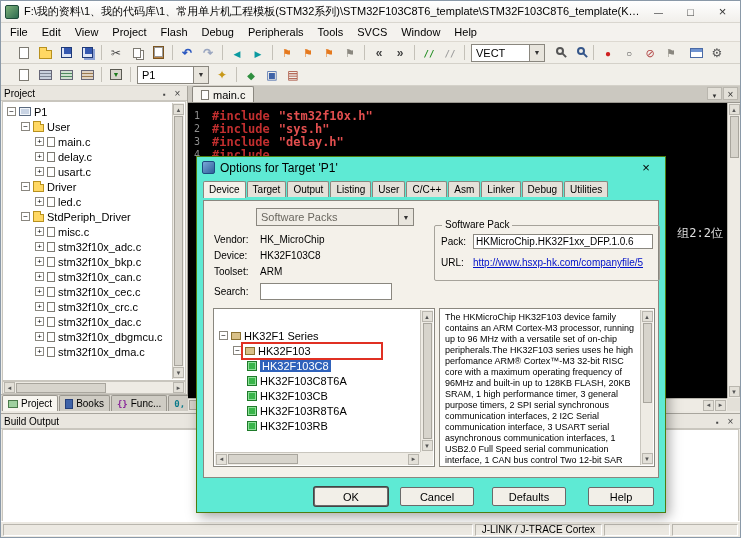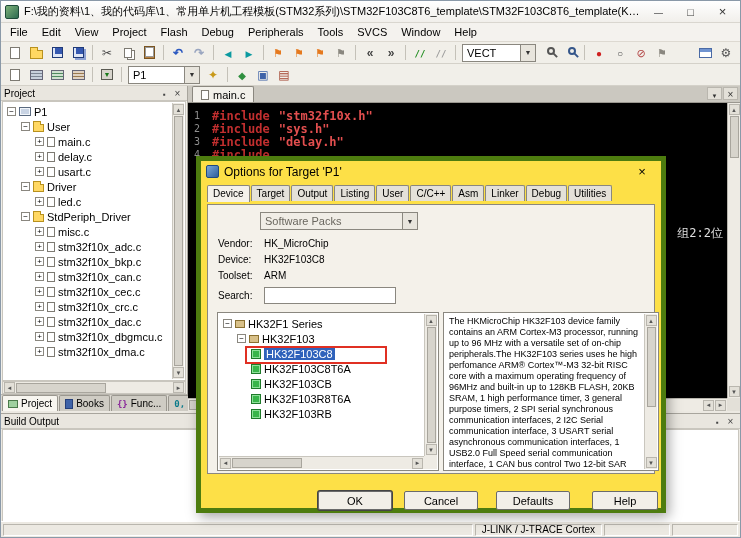--- a/index.html
+++ b/index.html
@@ -15,21 +15,21 @@
   .wbtn{width:27px;height:17px;flex:none;display:flex;align-items:center;justify-content:center;color:#333}
   .g-min::before{content:"—";font-size:9px}
   .g-max::before{content:"□";font-size:11px}
   .g-x::before{content:"×";font-size:13px}
 
   
   .menubar{height:19px;display:flex;align-items:center;background:#f4f2ee;border-bottom:1px solid #ddd9d1;padding-left:2px}
   .mitem{padding:2px 7px;white-space:nowrap}
 
   
-  .toolbar{height:22px;display:flex;align-items:center;background:#f1efe9;border-bottom:1px solid #d4d1c9;padding:0 4px;gap:1px}
+  .toolbar{height:22px;display:flex;align-items:center;background:#f1efe9;border-bottom:1px solid #d4d1c9;padding:0 13px;gap:1px}
   .tsep{width:1px;height:15px;background:#c4c1b8;margin:0 3px;flex:none}
   .tbi{width:20px;height:19px;display:flex;align-items:center;justify-content:center;font-size:12px;line-height:1;flex:none}
   .sh-doc{width:10px;height:12px;background:#fff;border:1px solid #7d7a72}
   .sh-doc.small{width:8px;height:10px}
   .sh-folder{width:13px;height:9px;background:#ffd863;border:1px solid #b8911e;position:relative;margin-top:3px}
   .sh-folder::before{content:"";position:absolute;left:-1px;top:-4px;width:6px;height:3px;background:#ffd863;border:1px solid #b8911e;border-bottom:none}
   .sh-folder.small{width:11px;height:8px;margin-top:2px}
   .sh-floppy{width:11px;height:11px;background:#3558b0;border:1px solid #203a78;box-shadow:inset 2px -3px 0 #dfe6f5}
   .sh-floppy.multi{box-shadow:inset 2px -3px 0 #dfe6f5,2px 2px 0 0 #8ea2d4}
   .sh-copy{width:8px;height:10px;background:#fff;border:1px solid #7d7a72;box-shadow:3px 2px 0 -1px #fff,3px 2px 0 0 #7d7a72}
@@ -128,21 +128,21 @@
   .build-output{position:absolute;left:0;right:0;top:412px;height:110px;display:flex;flex-direction:column;background:#ece9e2;border-top:1px solid #a8a59d}
   .bobody{flex:1;margin:0 1px 1px;background:#fff;border:1px solid #c9c6be}
 
   
   .statusbar{position:absolute;left:0;right:0;bottom:0;height:16px;background:#ece9e2;border-top:1px solid #fff;display:flex;align-items:center;gap:2px;padding:0 2px;font-size:10px}
   .sb-spacer{flex:1;height:12px;border:1px solid;border-color:#b9b6ae #fff #fff #b9b6ae}
   .sb-cell{height:12px;padding:0 6px;display:flex;align-items:center;border:1px solid;border-color:#b9b6ae #fff #fff #b9b6ae;white-space:nowrap}
   .sb-small{width:66px;height:12px;border:1px solid;border-color:#b9b6ae #fff #fff #b9b6ae}
 
   
-  .dialog{position:absolute;left:195px;top:155px;width:470px;height:357px;background:#fde047;border:5px solid #4d7c0f;box-shadow:3px 4px 12px rgba(0,0,0,.35);z-index:50}
+  .dialog{position:absolute;left:195px;top:155px;width:470px;height:357px;background:#5eead4;border:1px solid #4d7c0f;box-shadow:3px 4px 12px rgba(0,0,0,.35);z-index:50}
   .dtitle{height:21px;display:flex;align-items:center;gap:5px;padding:0 5px}
   .dicon{width:13px;height:13px;background:linear-gradient(135deg,#7aa7d8,#2f5f9a);border:1px solid #1f4a80;border-radius:2px;flex:none}
   .dtext{flex:1;font-size:12px}
   .dclose{width:28px;height:17px;display:flex;align-items:center;justify-content:center}
   .dtabs{display:flex;padding:3px 6px 0;position:relative;z-index:2}
   .dtab{font-size:10px;padding:2px 5px;background:#e4e1d9;border:1px solid #8a877f;border-bottom:none;border-radius:2px 2px 0 0;margin-right:1px;white-space:nowrap}
   .dtab.active{background:#f4f1ea;padding-bottom:3px;margin-bottom:-1px}
   .dbody{position:absolute;left:6px;right:6px;top:43px;bottom:34px;border:1px solid #8a877f;background:#f4f1ea}
   .packs-combo{position:absolute;left:52px;top:7px;width:158px;background:#f0ede6}
   .packs-combo .combo-text{color:#6a675f}
@@ -151,21 +151,21 @@
   .fr-vendor{top:33px}.fr-device{top:49px}.fr-toolset{top:65px}.fr-search{top:85px}
   .search-input{position:absolute;left:56px;top:82px;width:132px;height:17px;border:1px solid #8a877f;background:#fff;font:11px "Liberation Sans",sans-serif;padding:0 3px}
   .pgroup{position:absolute;left:230px;top:24px;width:226px;height:56px;border:1px solid #a6a39b;border-radius:2px}
   .glegend{position:absolute;top:-7px;left:7px;background:#f4f1ea;padding:0 3px;font-size:10px}
   .grow{position:absolute;left:6px;right:6px;font-size:10px;display:flex;align-items:center}
   .gr1{top:8px}.gr2{top:31px}
   .glab{width:32px;flex:none}
   .pack-field{flex:1;height:15px;background:#fff;border:1px solid #8a877f;font-size:10px;padding:0 2px;display:flex;align-items:center;overflow:hidden;white-space:nowrap}
   .url-link{color:#0010c8;text-decoration:underline;font-size:10px;white-space:nowrap;overflow:hidden;text-overflow:ellipsis}
   .devbox{position:absolute;left:9px;top:107px;width:222px;height:159px;background:#fff;border:1px solid #8a877f}
-  .devtree{position:absolute;left:1px;top:1px;right:14px;bottom:14px;overflow:hidden;padding-top:2px}
+  .devtree{position:absolute;left:1px;top:1px;right:14px;bottom:14px;overflow:hidden;padding-top:18px}
   .drow{height:15px;display:flex;align-items:center;gap:3px;font-size:11px;white-space:nowrap}
   .dlvl0{padding-left:4px}.dlvl1{padding-left:18px}.dlvl2{padding-left:32px}
   .drow.sel .dlab{background:#2f62bb;color:#fff;padding:0 2px}
   .redbox{position:absolute;left:26px;top:32px;width:142px;height:18px;border:2px solid #e03023;pointer-events:none}
   .devvs{position:absolute;top:1px;right:1px;bottom:14px;width:13px;background:#eeebe4;border-left:1px solid #c9c6be;display:flex;flex-direction:column;align-items:center;padding:1px}
   .devhs{position:absolute;left:1px;bottom:1px;right:14px;height:13px;background:#eeebe4;border-top:1px solid #c9c6be;display:flex;align-items:center;padding:0 1px;gap:1px}
   .devhthumb{width:70px;height:10px;background:#d7d4cc;border:1px solid #a8a59d}
   .devcorner{position:absolute;right:1px;bottom:1px;width:13px;height:13px;background:#eeebe4}
   .descbox{position:absolute;left:235px;top:107px;width:216px;height:159px;background:#fff;border:1px solid #8a877f}
   .desctext{position:absolute;left:1px;top:1px;right:14px;bottom:1px;padding:2px 4px;font-size:9px;line-height:11px;overflow:hidden}
@@ -571,20 +571,31 @@
       <div class="combo packs-combo">
         <span class="combo-text">Software Packs</span>
         <span class="combo-btn"></span>
       </div>
       <div class="frow fr-vendor"><span class="flab">Vendor:</span><span>HK_MicroChip</span></div>
       <div class="frow fr-device"><span class="flab">Device:</span><span>HK32F103C8</span></div>
       <div class="frow fr-toolset"><span class="flab">Toolset:</span><span>ARM</span></div>
       <div class="frow fr-search"><span class="flab">Search:</span></div>
       <input class="search-input" type="text" value="" style="">
 
+      <div class="pgroup">
+        <span class="glegend">Software Pack</span>
+        <div class="grow gr1">
+          <span class="glab">Pack:</span>
+          <span class="pack-field">HKMicroChip.HK32F1xx_DFP.1.0.6</span>
+        </div>
+        <div class="grow gr2">
+          <span class="glab">URL:</span>
+          <span class="url-link">http://www.hsxp-hk.com/companyfile/5</span>
+        </div>
+      </div>
 
       <div class="devbox">
         <div class="devtree">
           <div class="drow dlvl0">
               <span class="exp minus"></span>
               <span class="sh-pack"></span>
               <span class="dlab">HK32F1 Series</span>
             </div>
           <div class="drow dlvl1">
               <span class="exp minus"></span>

